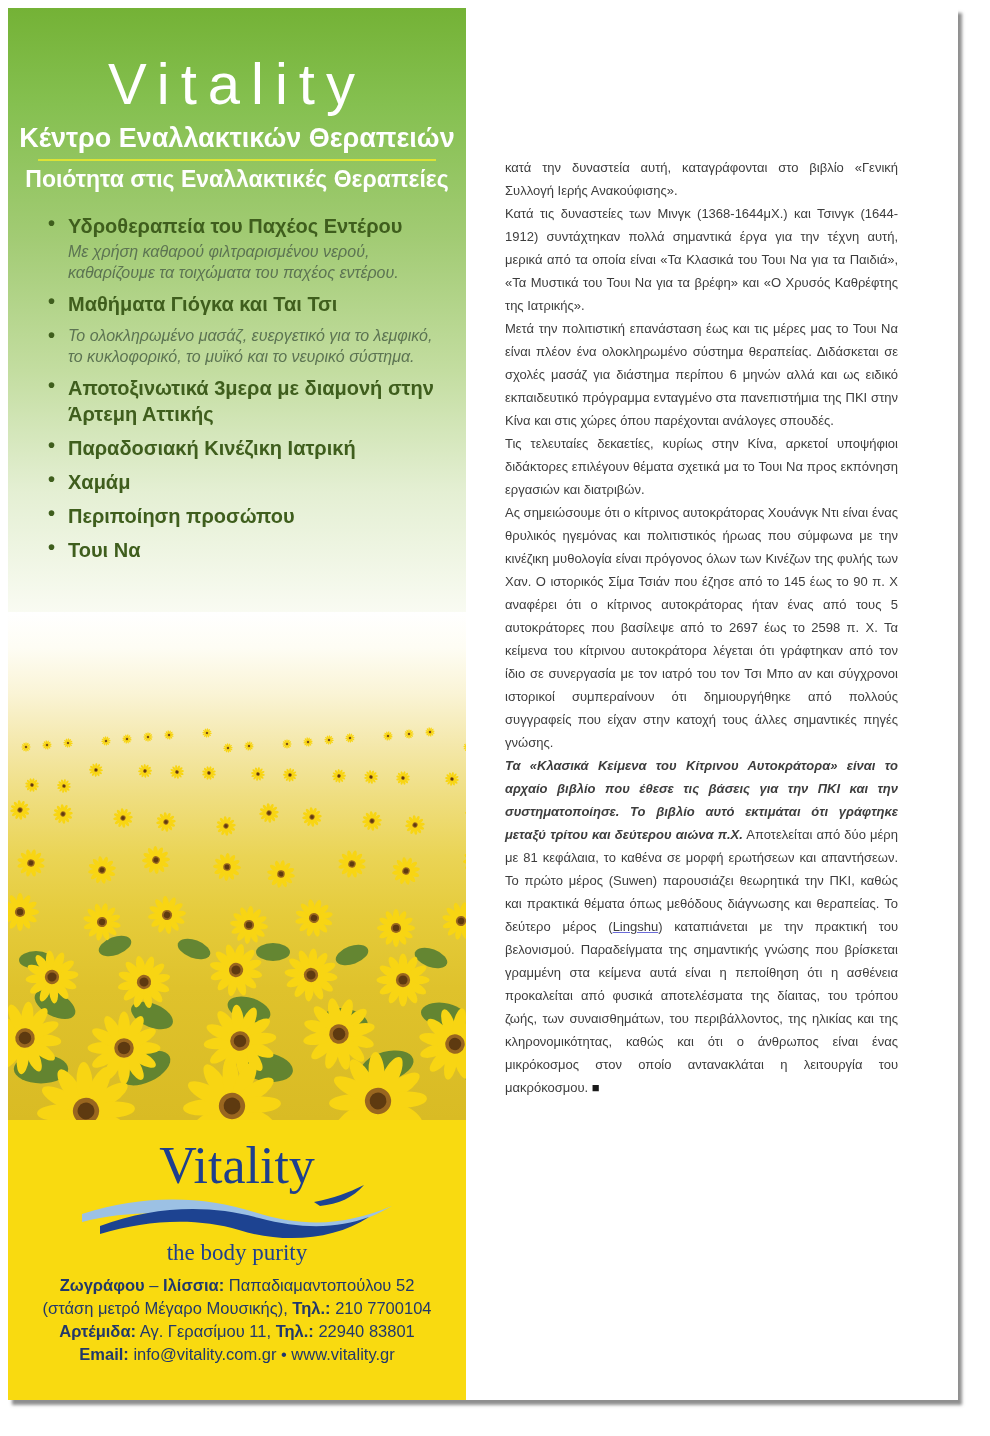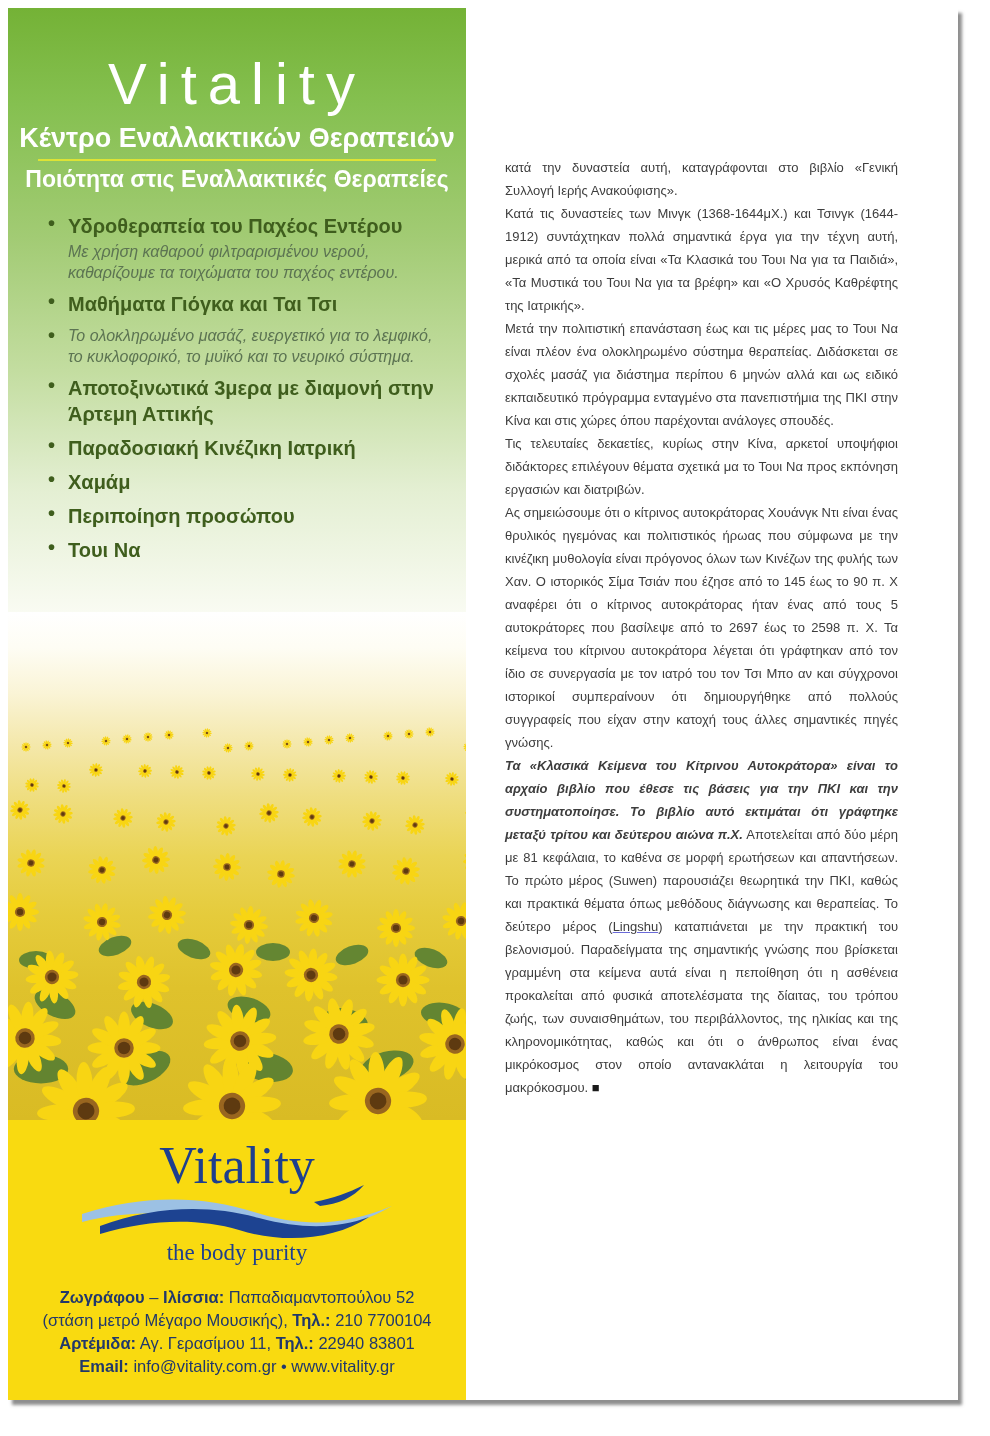--- a/index.html
+++ b/index.html
@@ -38,21 +38,21 @@
   }
   .photo svg{position:absolute;left:0;top:0;width:458px;height:508px;}
   
   .yellow-foot{height:280px;background:#f9da10;text-align:center;}
   .logo-word{
     font-family:"Liberation Serif",serif;color:#1e3f8e;font-size:52px;
     padding-top:20px;line-height:1;
   }
   .waves{display:block;margin:-8px auto 0 auto;width:310px;height:64px;}
   .logo-tag{font-family:"Liberation Serif",serif;color:#1e3f8e;font-size:23px;margin-top:-8px;}
-  .contact{margin-top:20px;color:#21386b;font-size:16.5px;line-height:23px;}
+  .contact{margin-top:8px;color:#21386b;font-size:16.5px;line-height:23px;}
   .contact b{font-weight:bold;}
   
   .article{
     position:absolute;left:497px;top:126px;width:393px;
     color:#3d3d3d;font-size:13px;line-height:23px;text-align:justify;margin-top:22px;
   }
   .article p{margin:0;}
   .run-bi{font-weight:bold;font-style:italic;}
   .run-link{text-decoration:underline;text-decoration-color:#6b6bd8;cursor:pointer;}
   .run-end{color:#1a1a1a;}

